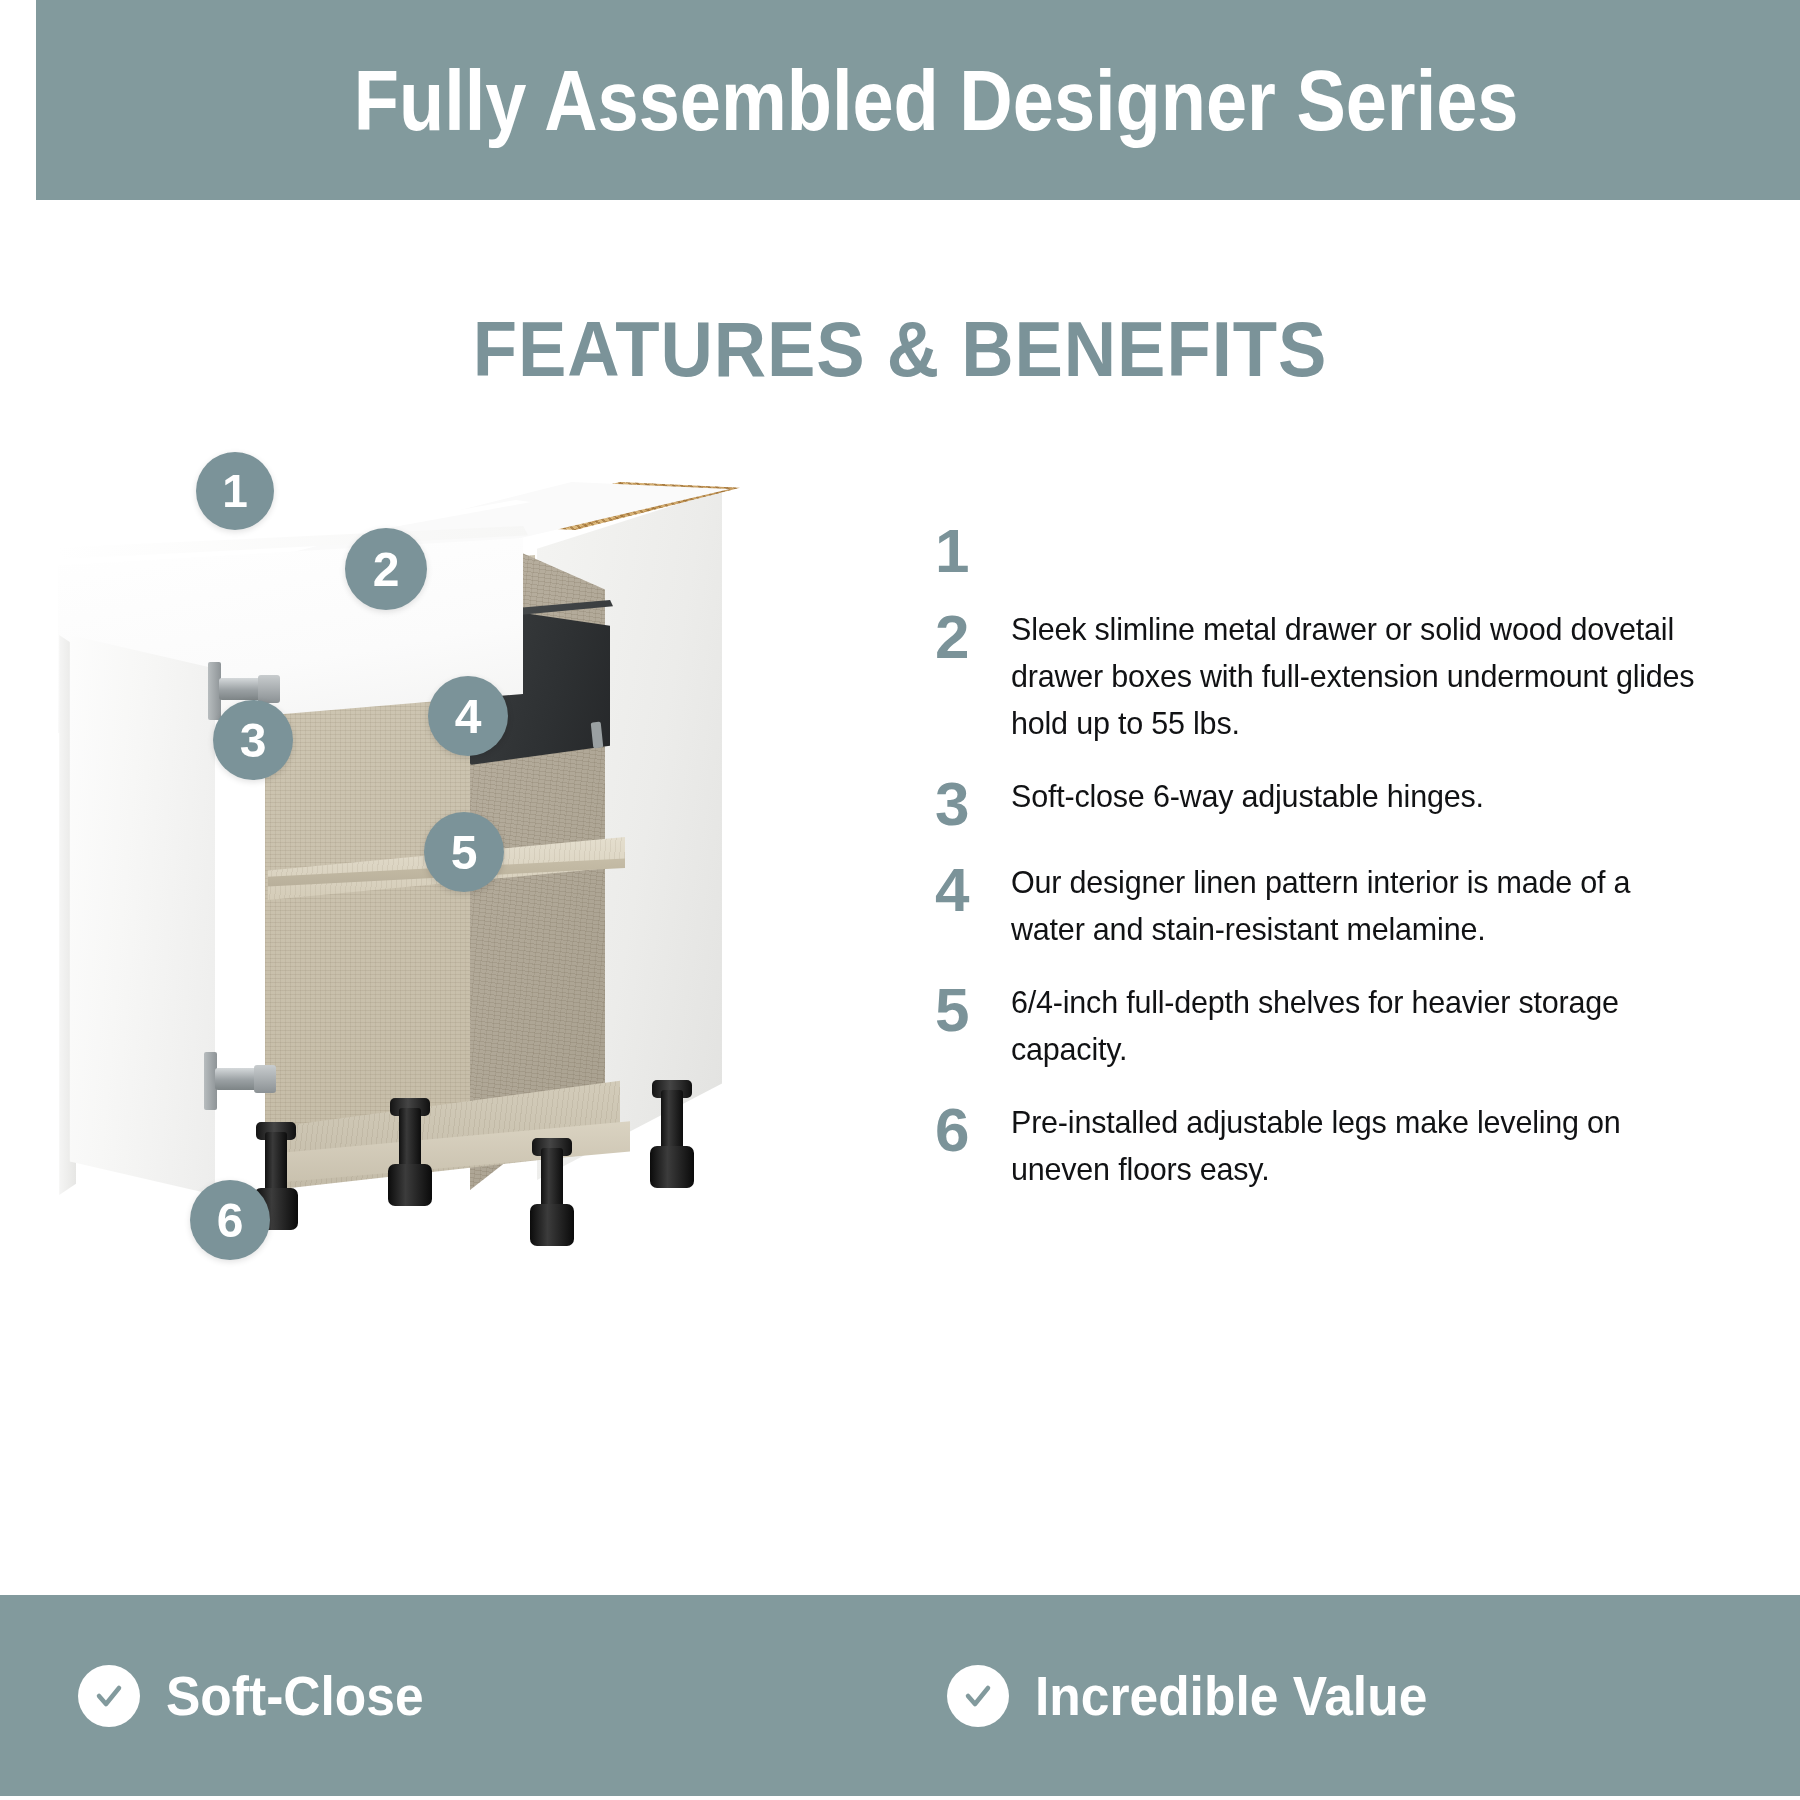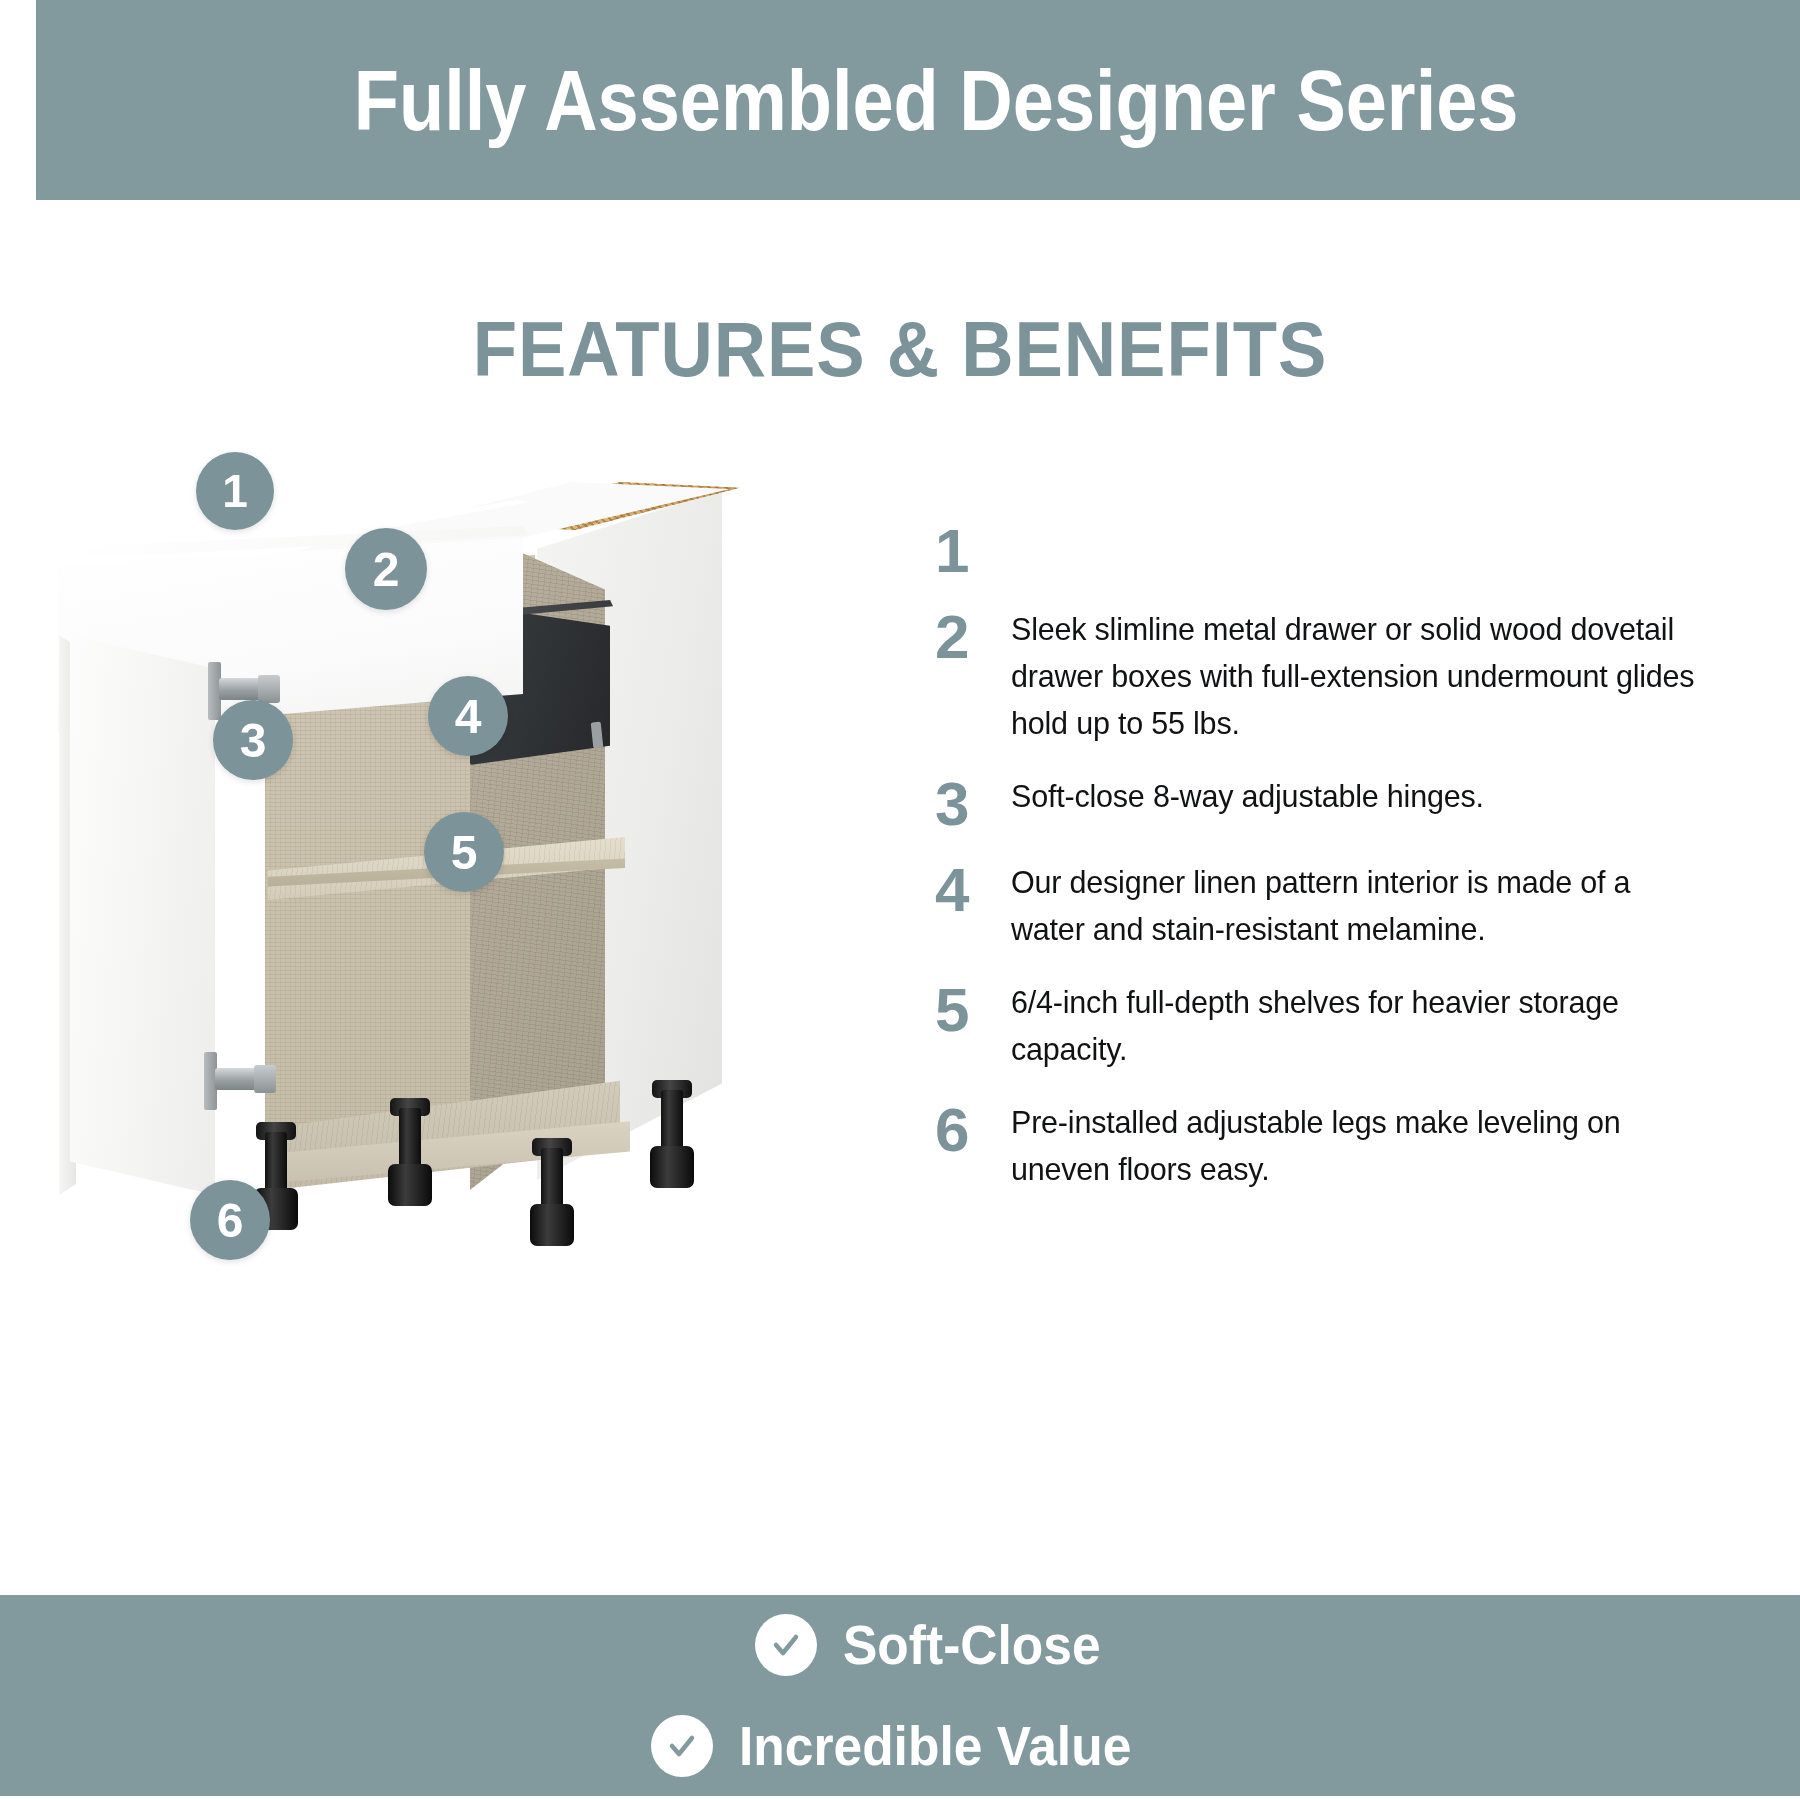--- a/index.html
+++ b/index.html
@@ -242,21 +242,21 @@
     font-family:"Liberation Sans Narrow","Liberation Sans",sans-serif;
     font-weight:bold;
     box-shadow:0 2px 6px rgba(0,0,0,.12);
     user-select:none;
   }
 
   
   .footer{
     position:absolute;left:0;top:1595px;width:1800px;height:201px;
     background:#829a9d;
-    display:flex;align-items:center;flex-direction:column;
+    display:flex;align-items:center;
   }
   .badge{
     display:flex;align-items:center;
     flex:1;
     padding-left:78px;
     box-sizing:border-box;
   }
   .badge:nth-child(2){padding-left:16px;}
   .badge:nth-child(3){padding-left:10px;text-align:right;}
   .check-circle{
@@ -361,21 +361,21 @@
     <div class="feature-num" style="color: rgb(123, 147, 153);">1</div>
   </div>
 
   <div class="feature">
     <div class="feature-num" style="color: rgb(123, 147, 153);">2</div>
     <div class="feature-text">Sleek slimline metal drawer or solid wood dovetail drawer boxes with full-extension undermount glides hold up to 55 lbs.</div>
   </div>
 
   <div class="feature">
     <div class="feature-num" style="color: rgb(123, 147, 153);">3</div>
-    <div class="feature-text">Soft-close 8-way adjustable hinges.</div>
+    <div class="feature-text">Soft-close 6-way adjustable hinges.</div>
   </div>
 
   <div class="feature">
     <div class="feature-num" style="color: rgb(123, 147, 153);">4</div>
     <div class="feature-text">Our designer linen pattern interior is made of a water and stain-resistant melamine.</div>
   </div>
 
   <div class="feature">
     <div class="feature-num" style="color: rgb(123, 147, 153);">5</div>
     <div class="feature-text">6/4-inch full-depth shelves for heavier storage capacity.</div>

